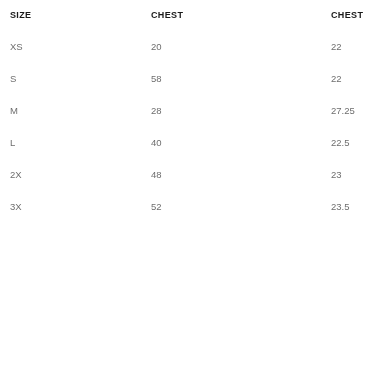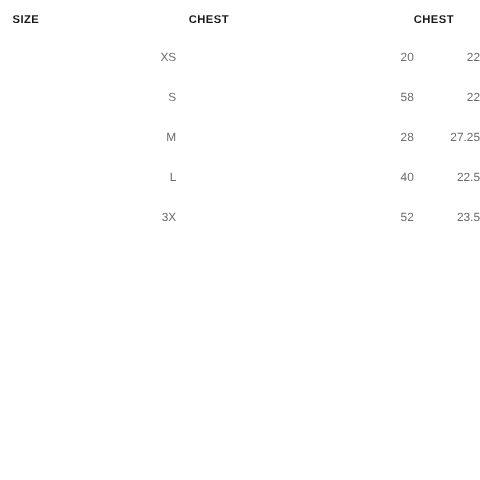--- a/index.html
+++ b/index.html
@@ -37,21 +37,21 @@
     color: #1a1a1a;
     letter-spacing: 0.35px;
     padding: 0;
     height: 30px;
     vertical-align: middle;
     white-space: nowrap;
     margin-top: 32px;
   }
 
   table.size-table tbody td {
-    text-align: right;
+    text-align: left;
     font-size: 9.5px;
     font-weight: normal;
     color: #6e6e6e;
     padding: 0;
     height: 32px;
     vertical-align: middle;
     white-space: nowrap;
   }
 
   
@@ -94,19 +94,24 @@
         <td class="cell-size">M</td>
         <td class="cell-chest">28</td>
         <td class="cell-length">27.25</td>
       </tr>
       <tr>
         <td class="cell-size">L</td>
         <td class="cell-chest">40</td>
         <td class="cell-length">22.5</td>
       </tr>
       <tr>
+        <td class="cell-size">2X</td>
+        <td class="cell-chest">48</td>
+        <td class="cell-length">23</td>
+      </tr>
+      <tr>
         <td class="cell-size">3X</td>
         <td class="cell-chest">52</td>
         <td class="cell-length">23.5</td>
       </tr>
     </tbody>
   </table>
 </div>
 
 </body></html>

